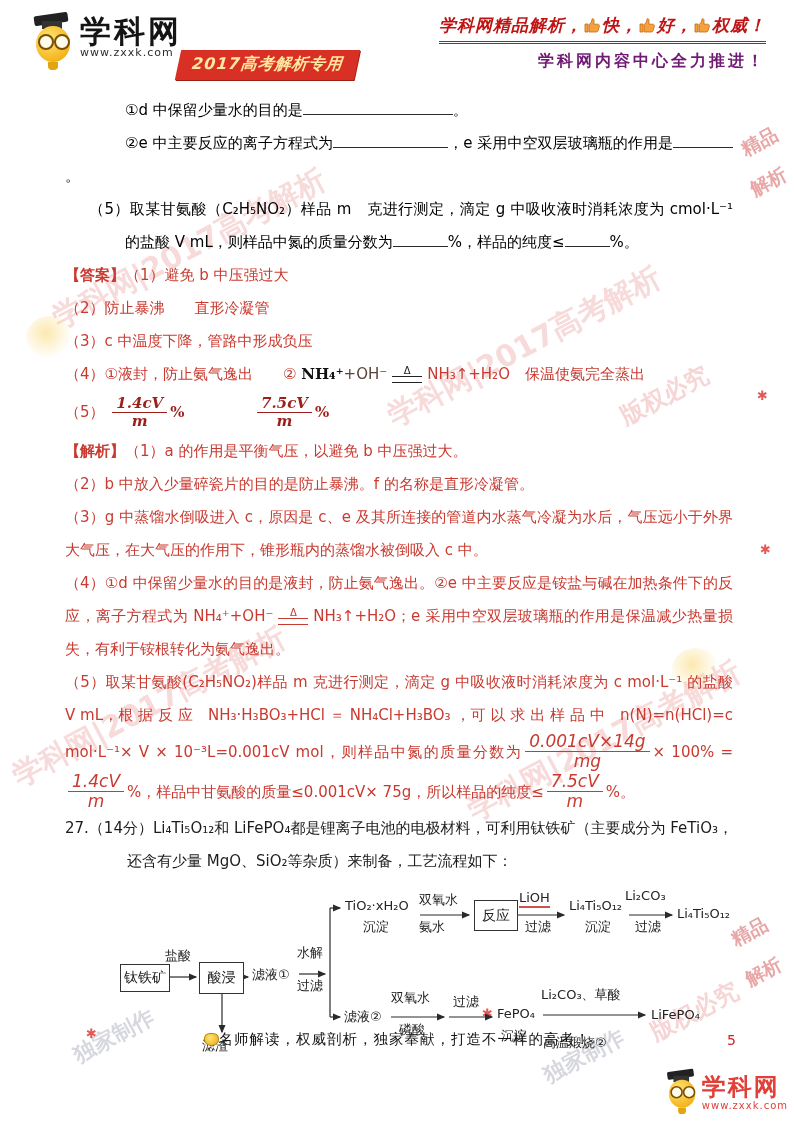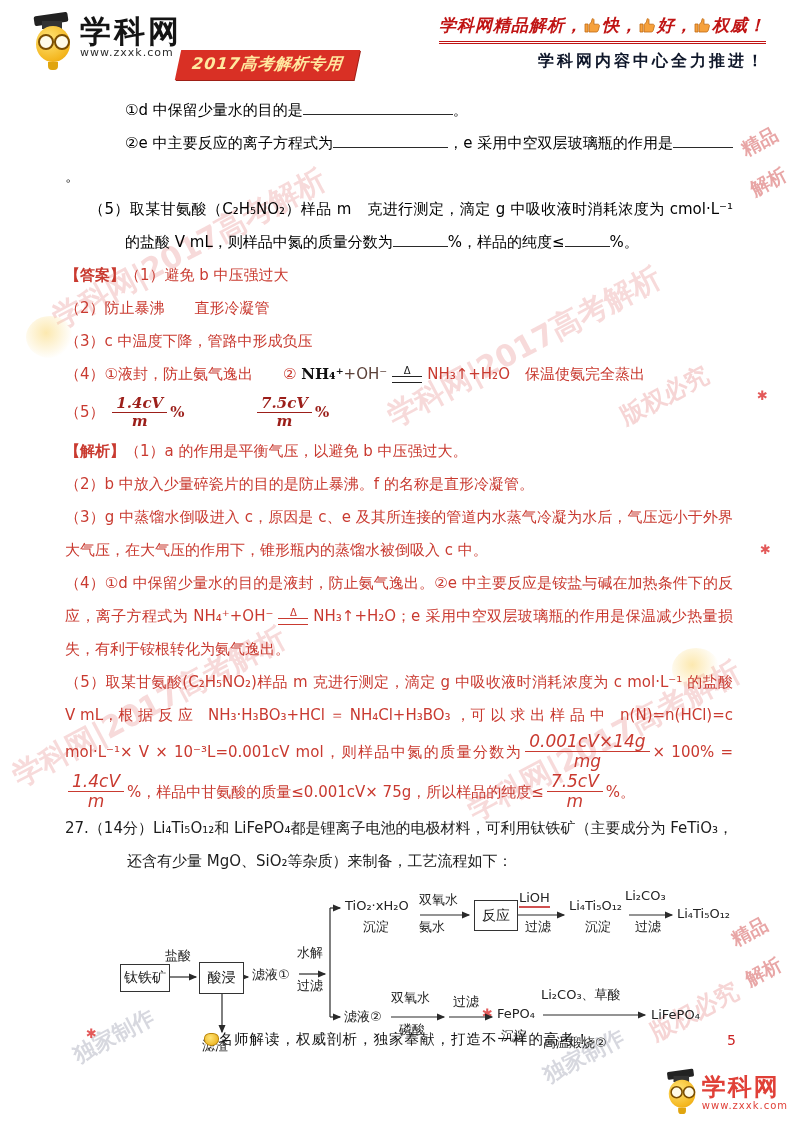--- a/index.html
+++ b/index.html
@@ -38,21 +38,21 @@
   .brand-name { font-size:31px; font-weight:bold; color:#141414; letter-spacing:3px; line-height:1.1; }
   .brand-url  { font-size:11px; color:#2c2c2c; letter-spacing:1px; margin-top:-2px; }
   .badge { position:absolute; left:148px; top:38px; background:#d93025; transform:skewX(-12deg);
            padding:4px 14px 5px 14px; box-shadow:1px 1px 0 #9e1f16; }
   .badge span { display:inline-block; transform:skewX(6deg); font-style:italic; font-weight:bold;
                 color:#ffe9a0; font-size:16px; letter-spacing:1px; }
   .slogan-wrap { position:absolute; right:0; top:2px; width:400px; text-align:right; }
   .slogan-line { display:inline-block; border-bottom:3px double #c01414; padding-bottom:4px;
                  color:#c01414; font-weight:bold; font-style:italic; font-size:17px; letter-spacing:1px; }
   .thumb { display:inline-block; width:17px; height:15px; vertical-align:-2px; margin:0 1px; }
-  .sub-slogan { margin-top:7px; color:#0f172a; font-weight:bold; font-size:16px; letter-spacing:3px;text-align:right; }
+  .sub-slogan { margin-top:7px; color:#701a75; font-weight:bold; font-size:16px; letter-spacing:3px;text-align:right; }
 
   
   .content { position:absolute; left:65px; top:94px; width:668px; z-index:2;
              font-size:15px; line-height:2.2; text-align:justify; }
   .content p { margin:0; }
   .black { color:#000000; }
   .red   { color:#c93a30; }
   .p-ind2  { text-indent:60px; }
   .p-q5    { padding-left:60px; text-indent:-36px; }
   .p-ans-item { margin-left:40px; }

